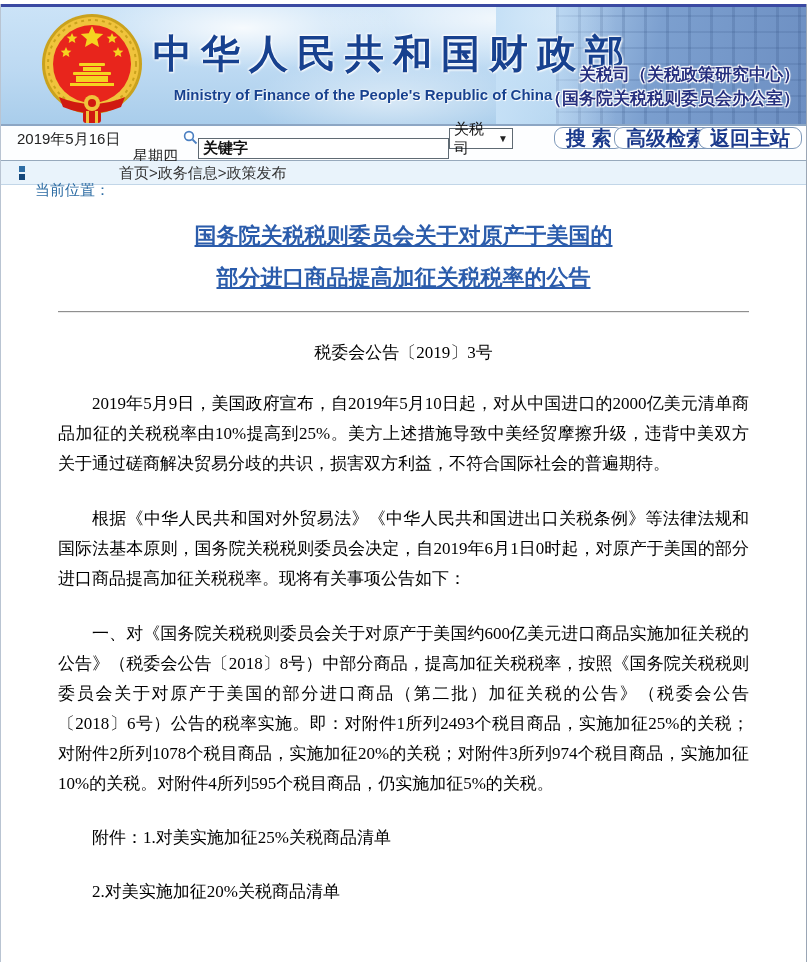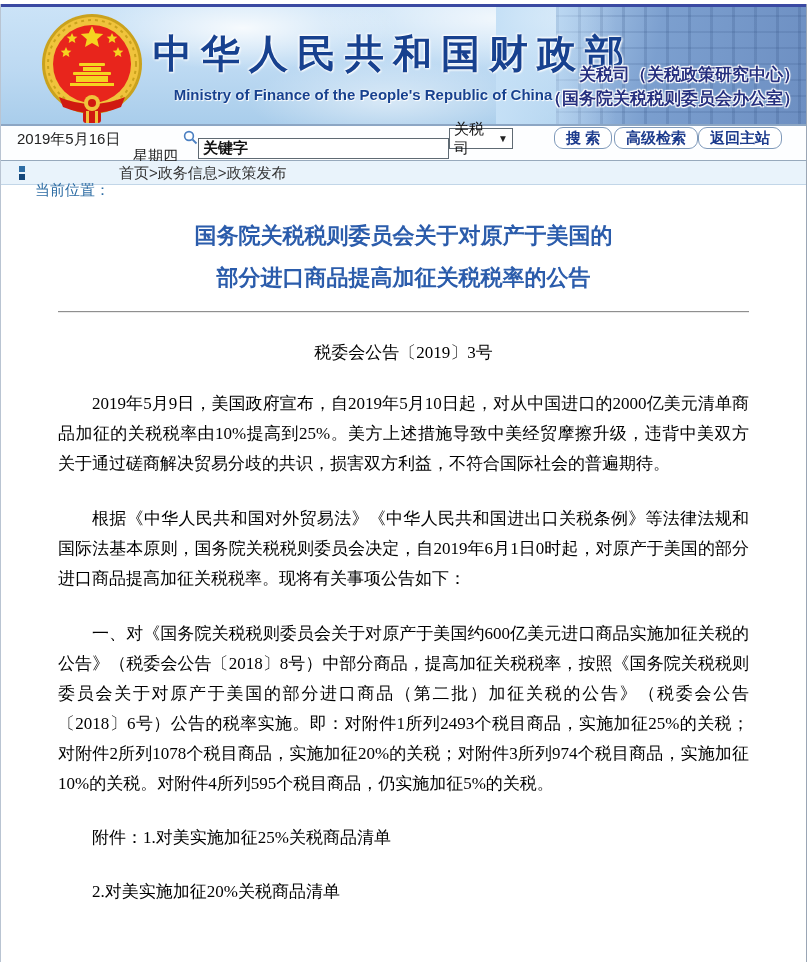--- a/index.html
+++ b/index.html
@@ -64,41 +64,41 @@
   .tb-select {
     position:absolute; left:448px; top:2px; width:64px; height:21px;
     border:1px solid #5f6a73; background:#fff; color:#111;
     display:flex; align-items:center; justify-content:space-between;
     padding:0 4px; cursor:default;
   }
   .tb-select .arrow { font-size:10px; color:#222; }
   .tb-btn {
     position:absolute; top:1px; height:22px; padding:0 11px;
     border:1px solid #7e99ba; border-radius:9px; background:#fff;
-    color:#1b3a8c; font-weight:bold; font-size:15px; line-height:20px; cursor:pointer;
+    color:#1b3a8c; font-weight:bold; font-size:20px; line-height:20px; cursor:pointer;
     font-family:"Liberation Sans", sans-serif;
   }
   .tb-btn.search   { left:553px; }
   .tb-btn.advanced { left:613px; }
   .tb-btn.home     { left:697px; }
   
   .breadcrumb {
     position:relative; height:24px; background:#e9f3fb;
     border-bottom:1px solid #c2d6e8; font-size:15px;
   }
   .bc-icon { position:absolute; left:18px; top:5px; width:6px; height:14px; }
   .bc-icon i { display:block; width:6px; height:6px; background:#2e6da4; }
   .bc-icon i.b { margin-top:2px; background:#14477a; }
   .bc-label { position:absolute; left:34px; top:20px; color:#2e6da4; }
   .bc-path  { position:absolute; left:118px; top:3px; color:#333; cursor:pointer; }
   
   .article { padding:0 57px; font-family:"Liberation Serif", serif; color:#000; }
   .art-title {
     margin-top:30px; text-align:center; color:#2b5cab;
-    font-size:22px; font-weight:bold; line-height:42px;
+    font-size:22px; font-weight:bold; line-height:42px;text-decoration:underline;
   }
   .rule { margin-top:12px; height:2px; border-top:1px solid #8f8f8f; border-bottom:1px solid #eaeaea; background:#cfcfcf; }
   .doc-no { margin-top:28px; text-align:center; font-size:17px; }
   .article p { margin-top:25px; font-size:17px; line-height:30px; text-indent:2em; text-align:justify; }
   .article p.att { margin-top:24px; }
 </style>
 </head>
 <body>
 
 <div class="page">

